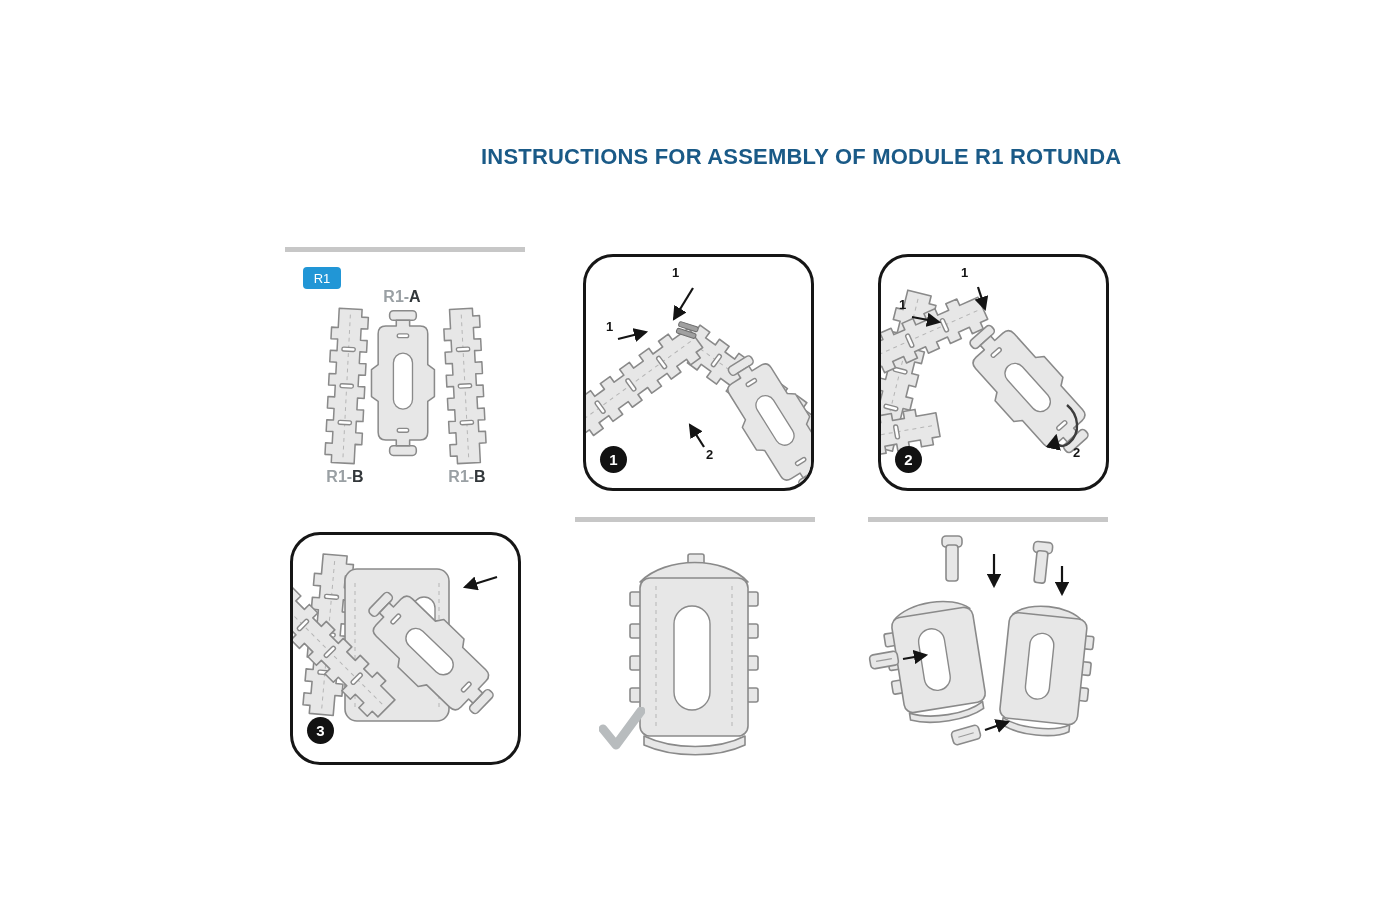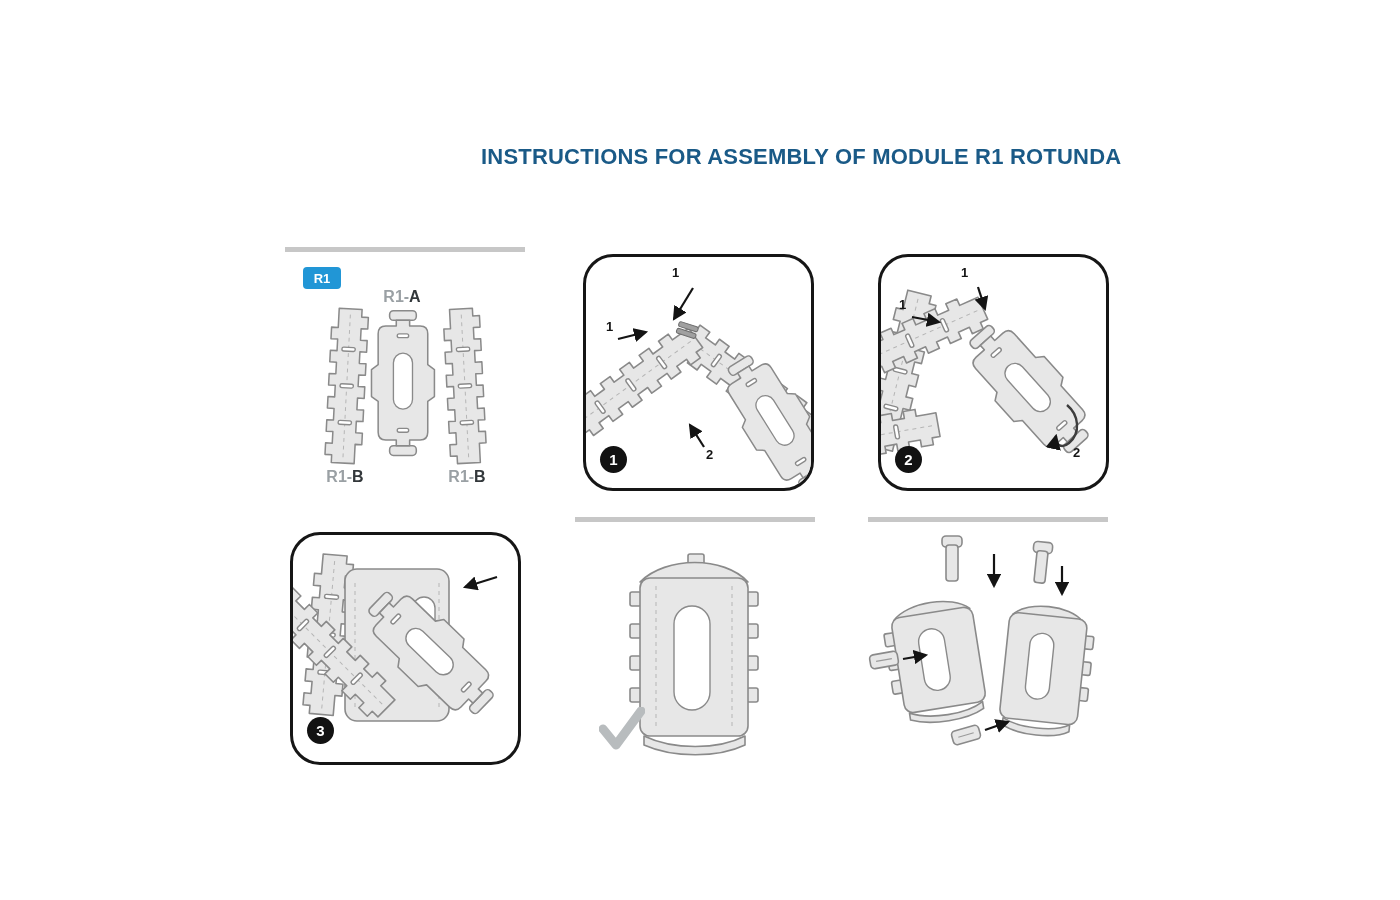--- a/index.html
+++ b/index.html
@@ -5,21 +5,21 @@
   html,body{margin:0;padding:0;background:#ffffff;}
   .canvas{position:relative;width:1400px;height:900px;background:#ffffff;
           font-family:"Liberation Sans",sans-serif;overflow:hidden;}
   .page-title{position:absolute;left:481px;top:144px;font-size:22px;font-weight:bold;
               color:#1a5a87;letter-spacing:.2px;white-space:nowrap;}
   .panel{position:absolute;}
   .stepbox{position:absolute;border:3.5px solid #161616;border-radius:30px;overflow:hidden;background:#fff;}
   .stepbox svg.fill{position:absolute;left:0;top:0;width:100%;height:100%;}
   .hbar{position:absolute;height:5px;background:#c7c7c7;}
   .badge{position:absolute;left:18px;top:20px;width:38px;height:22px;background:#2196d6;border-radius:4px;
-         color:#fff;font-weight:bold;font-size:13px;display:flex;align-items:center;justify-content:center;}
+         color:#fff;font-weight:normal;font-size:13px;display:flex;align-items:center;justify-content:center;}
   .part-label{position:absolute;font-size:16px;font-weight:bold;text-align:center;}
   .part-label .pfx{color:#9aa0a4;}
   .part-label .ltr{color:#33383b;}
   .num-label{position:absolute;font-size:13px;font-weight:bold;color:#141414;}
   .step-badge{position:absolute;width:27px;height:27px;border-radius:50%;background:#121212;color:#fff;
               font-size:15px;font-weight:bold;display:flex;align-items:center;justify-content:center;}
   .piece{fill:#e7e7e7;stroke:#8a8a8a;stroke-width:1.6;stroke-linejoin:round;}
   .slot{fill:#ffffff;stroke:#8a8a8a;stroke-width:1.4;}
   .arrow-line{stroke:#141414;stroke-width:2.2;fill:none;}
   .fold{stroke:#b5b5b5;stroke-width:1;stroke-dasharray:4 4;fill:none;}

